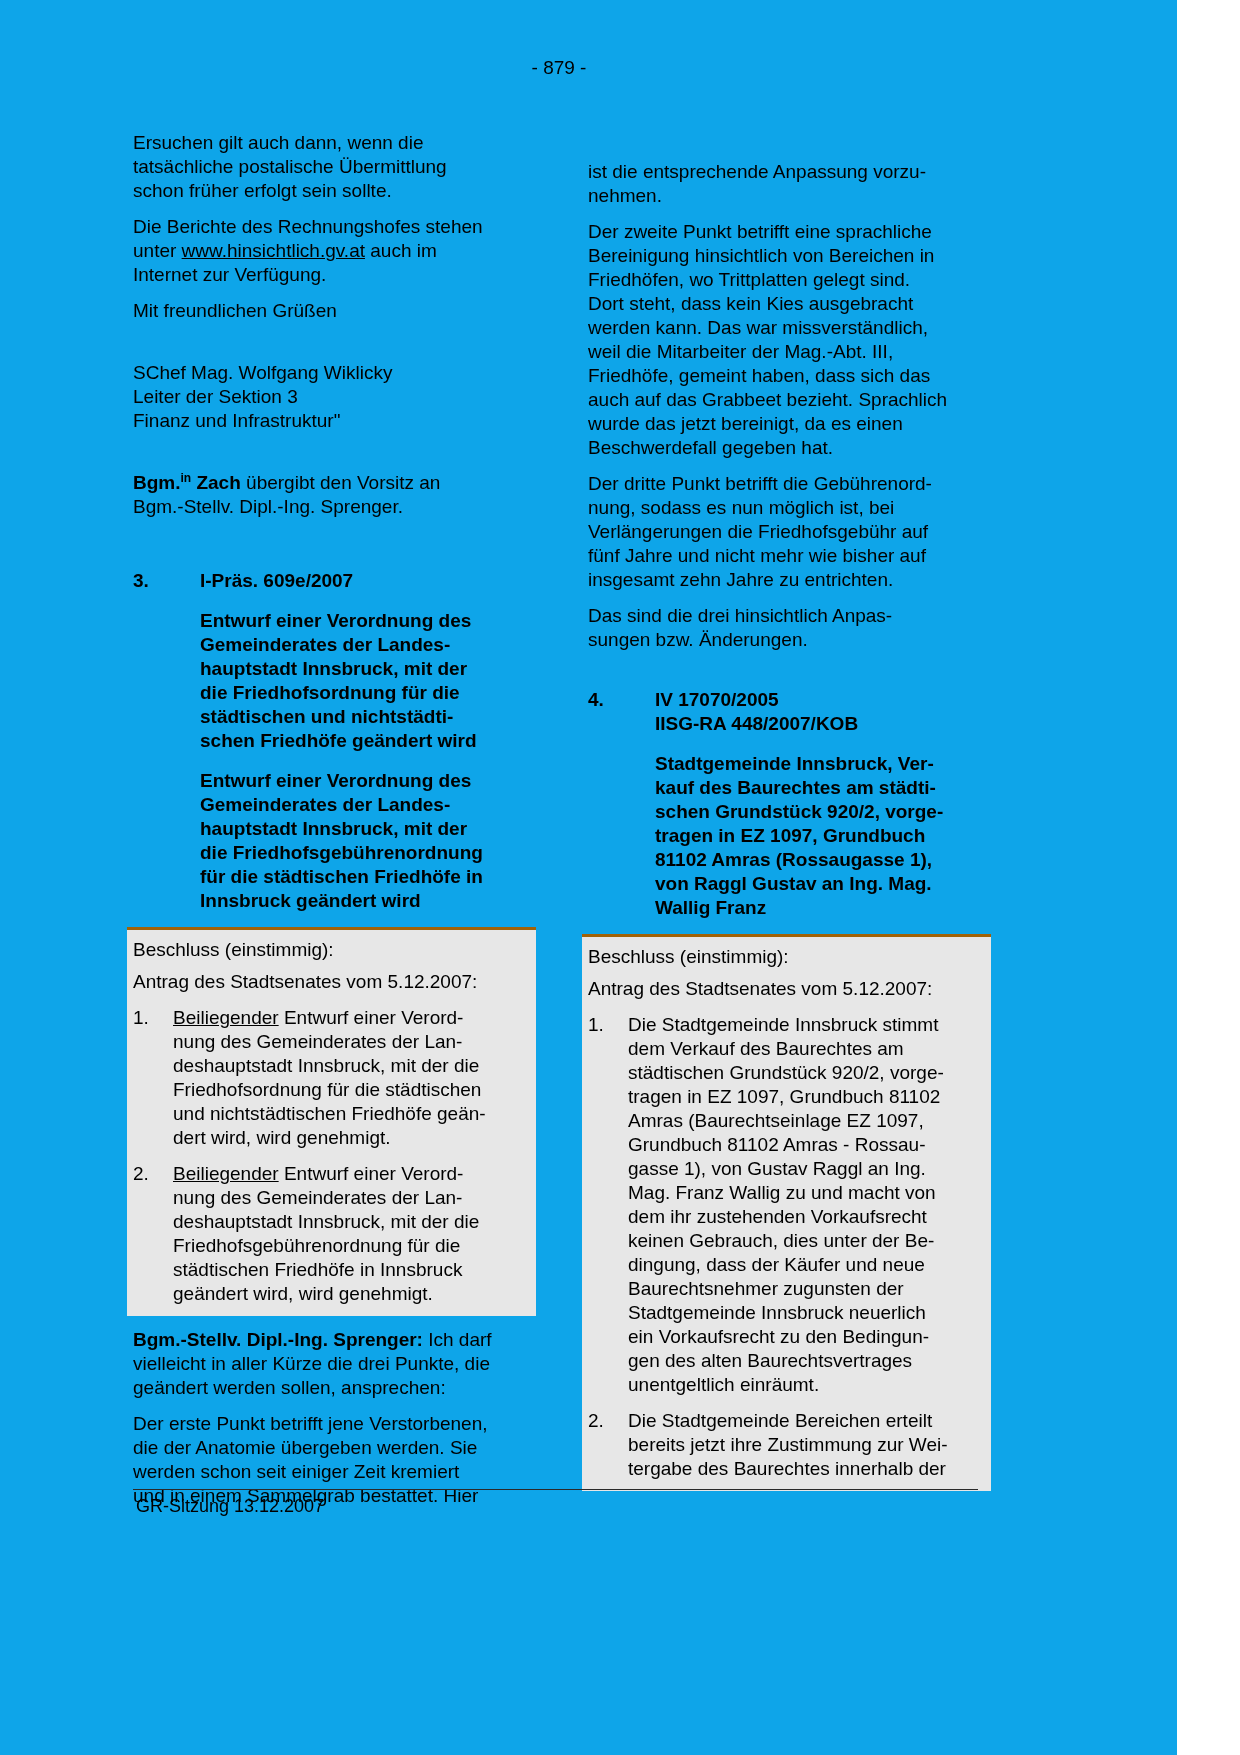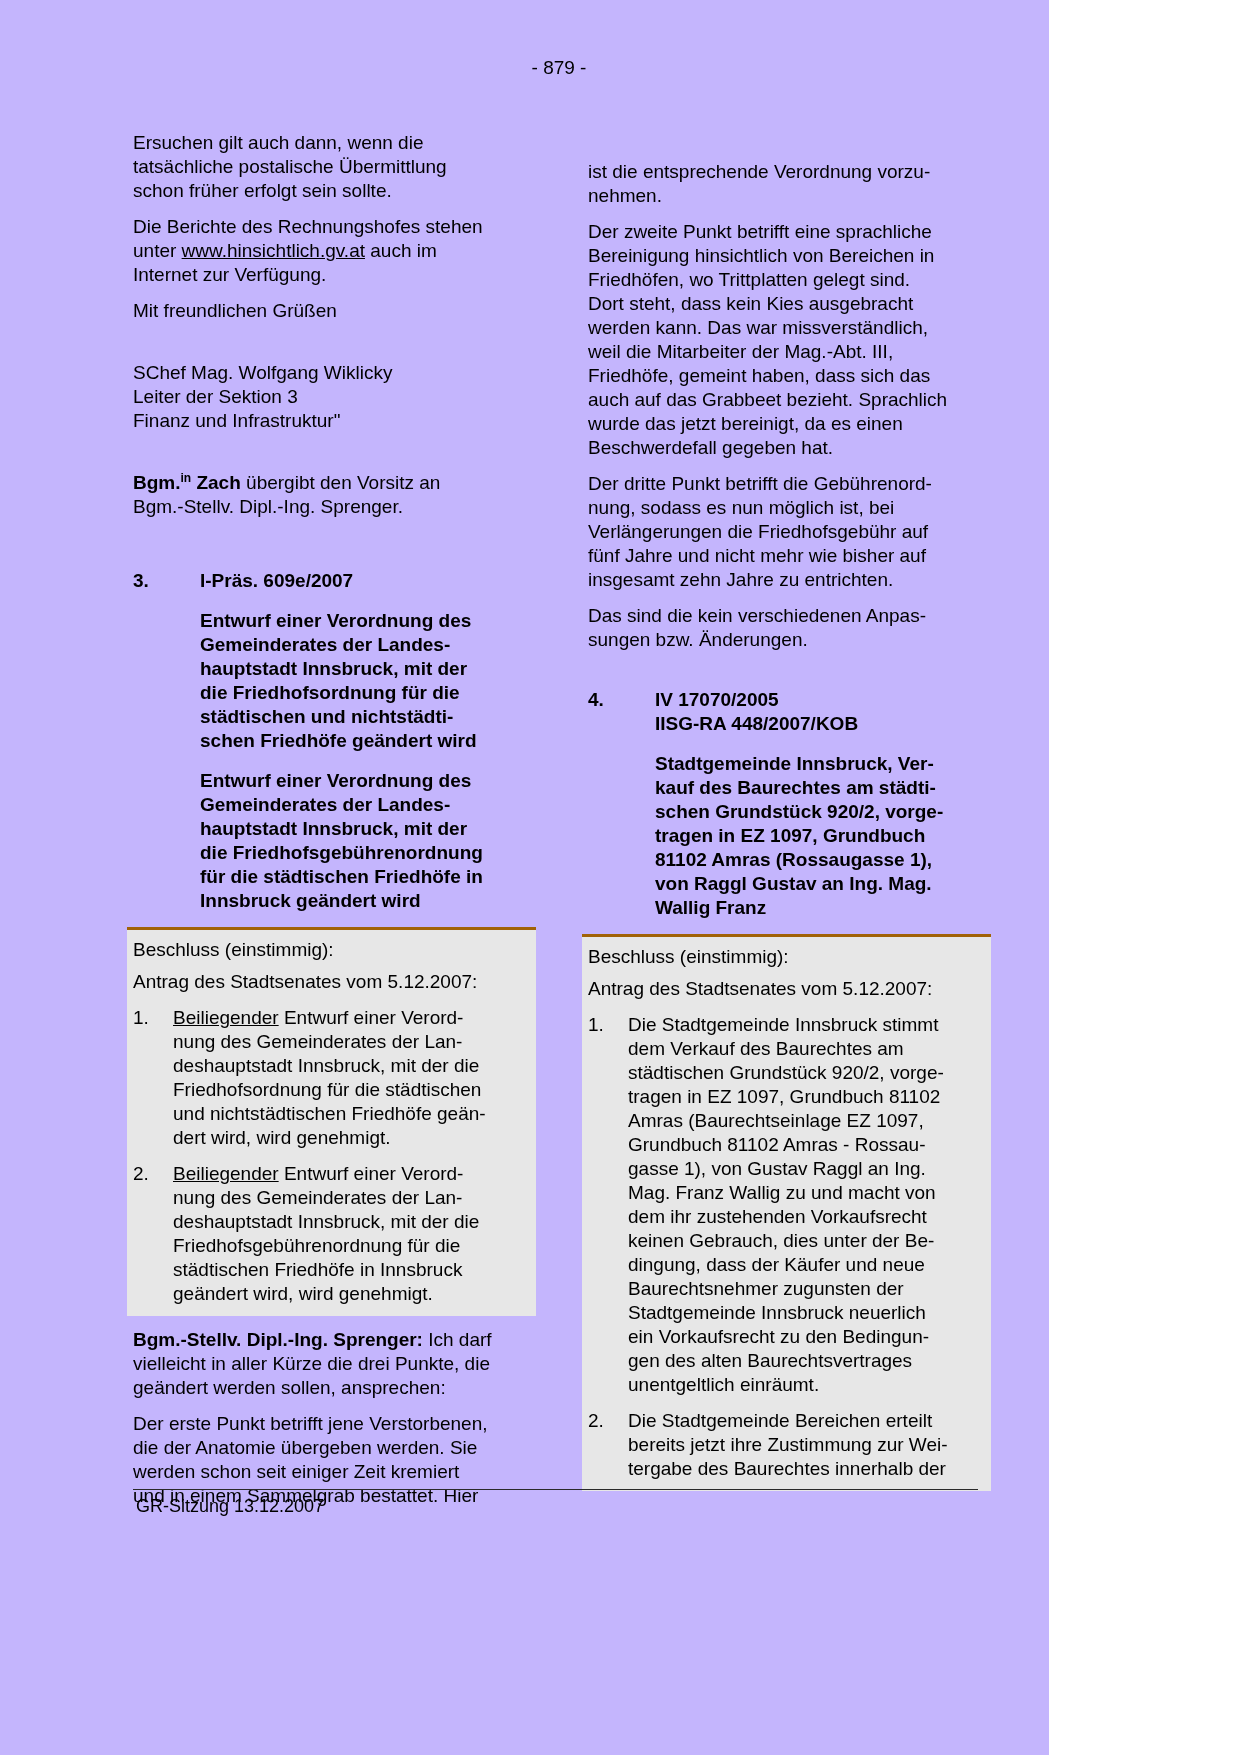--- a/index.html
+++ b/index.html
@@ -1,21 +1,21 @@
 <!DOCTYPE html>
 <html style="--decision-bg: #e7e7e7;"><head>
 <meta charset="utf-8">
 <style>
   * { box-sizing: border-box; }
   html, body { margin: 0; padding: 0; background: #ffffff; }
   .page {
     position: relative;
-    width: 1049px;
+    width: 1177px;
     height: 1755px;
-    background: #c4b5fd;
+    background: #0ea5e9;
     color: #000000;
     font-family: "Liberation Sans", sans-serif;
     font-size: 19px;
     line-height: 24px;
     overflow: hidden;
   }
   .preline { white-space: pre-line; }
   .page-number {
     position: absolute;
     top: 56px;
@@ -155,38 +155,38 @@
 vielleicht in aller Kürze die drei Punkte, die
 geändert werden sollen, ansprechen:</span></p>
 
       <p class="para preline">Der erste Punkt betrifft jene Verstorbenen,
 die der Anatomie übergeben werden. Sie
 werden schon seit einiger Zeit kremiert
 und in einem Sammelgrab bestattet. Hier</p>
     </div>
 
     <div class="col col-right">
-      <p class="para preline">ist die entsprechende Verordnung vorzu-
+      <p class="para preline">ist die entsprechende Anpassung vorzu-
 nehmen.</p>
       <p class="para preline">Der zweite Punkt betrifft eine sprachliche
 Bereinigung hinsichtlich von Bereichen in
 Friedhöfen, wo Trittplatten gelegt sind.
 Dort steht, dass kein Kies ausgebracht
 werden kann. Das war missverständlich,
 weil die Mitarbeiter der Mag.-Abt. III,
 Friedhöfe, gemeint haben, dass sich das
 auch auf das Grabbeet bezieht. Sprachlich
 wurde das jetzt bereinigt, da es einen
 Beschwerdefall gegeben hat.</p>
       <p class="para preline">Der dritte Punkt betrifft die Gebührenord-
 nung, sodass es nun möglich ist, bei
 Verlängerungen die Friedhofsgebühr auf
 fünf Jahre und nicht mehr wie bisher auf
 insgesamt zehn Jahre zu entrichten.</p>
-      <p class="para preline">Das sind die kein verschiedenen Anpas-
+      <p class="para preline">Das sind die drei hinsichtlich Anpas-
 sungen bzw. Änderungen.</p>
 
       <div class="agenda-head">
           <span class="agenda-num">4.</span>
           <span class="agenda-ref preline">IV 17070/2005
 IISG-RA 448/2007/KOB</span>
         </div>
 
       <p class="subject preline">Stadtgemeinde Innsbruck, Ver-
 kauf des Baurechtes am städti-

